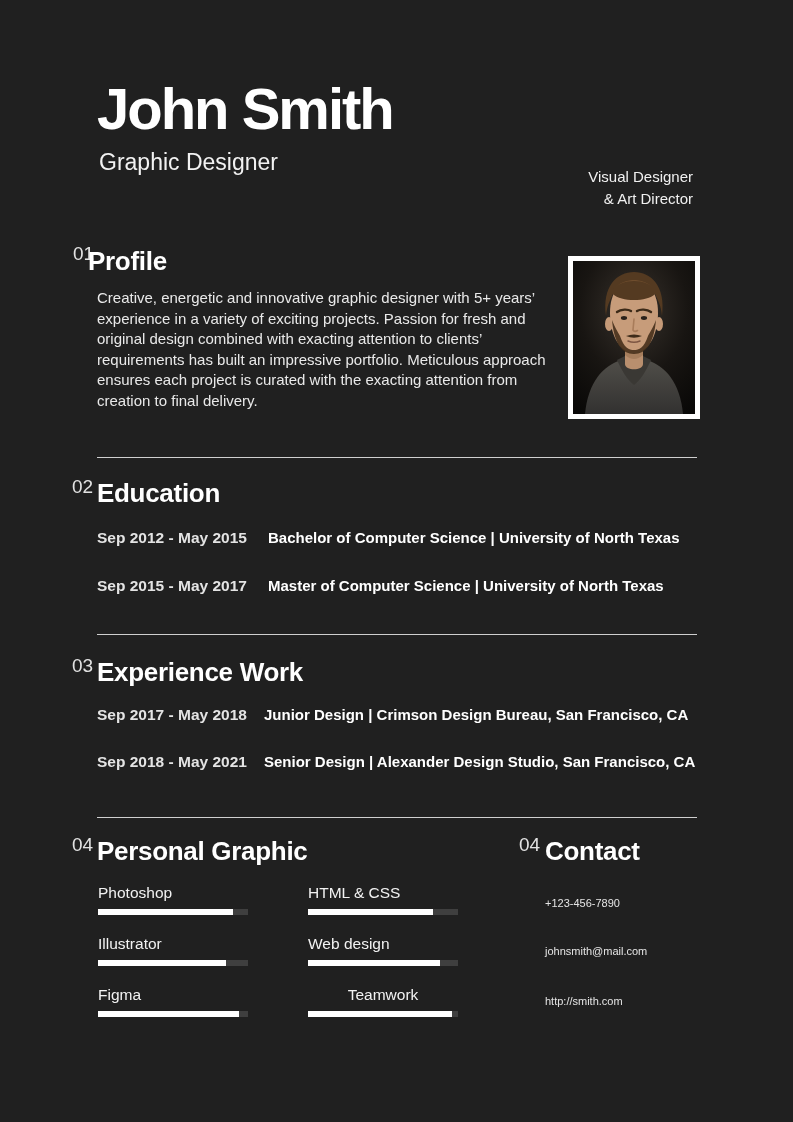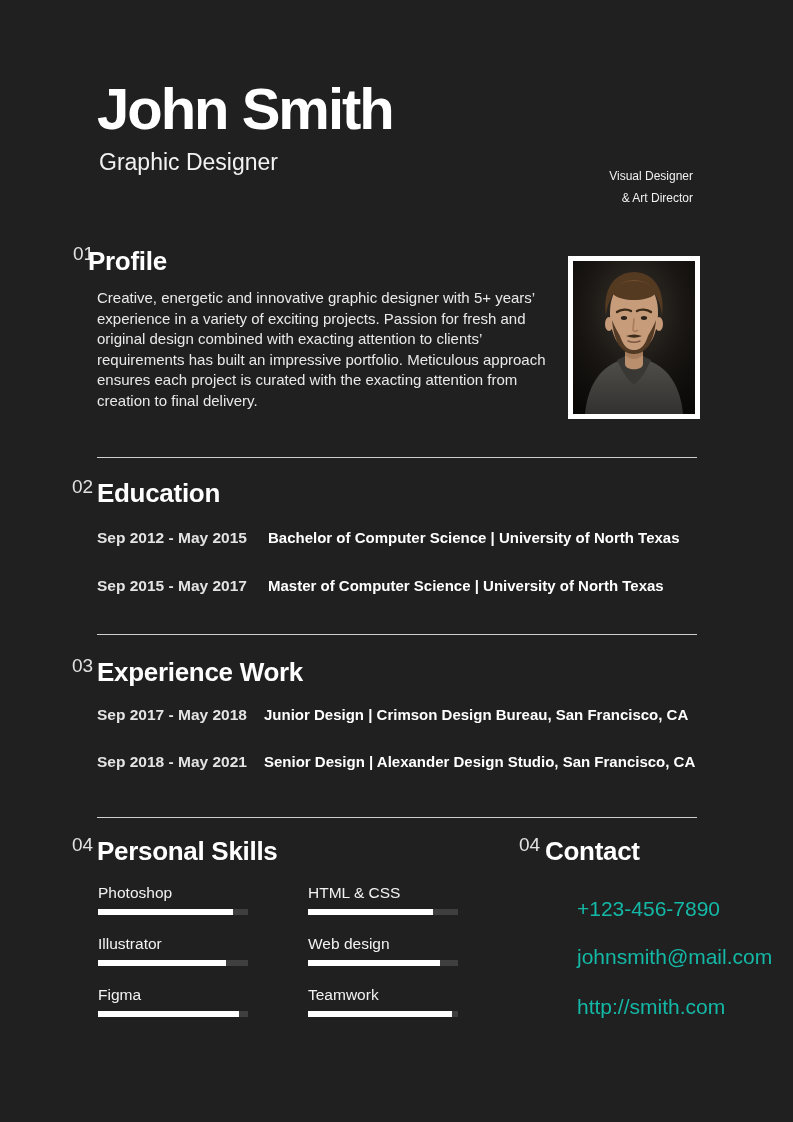--- a/index.html
+++ b/index.html
@@ -22,21 +22,21 @@
     letter-spacing: -2px; line-height: 1.08;
     color: #ffffff; white-space: nowrap;
   }
   .subtitle {
     left: 99px; top: 149px;
     font-size: 23px; font-weight: 400;
     color: #f2f2f2; white-space: nowrap;
   }
   .tagline {
     right: 100px; top: 166px;
-    font-size: 12px; line-height: 21.5px;
+    font-size: 15px; line-height: 21.5px;
     text-align: right; color: #f0f0f0;
   }
 
   .section-number {
     font-size: 19px; color: #e2e2e2; font-weight: 400;
   }
   .section-title {
     font-size: 26px; font-weight: 700; letter-spacing: -0.3px;
     color: #ffffff; white-space: nowrap;
   }
@@ -75,22 +75,22 @@
   .skill-label {
     font-size: 15.5px; color: #f2f2f2; white-space: nowrap;
   }
   .skill-bar {
     margin-top: 7px; width: 150px; height: 6px;
     background: #3f3f3f;
   }
   .skill-fill { height: 100%; background: #ffffff; }
 
   .contact-value {
-    position: absolute; left: 577px;
-    font-size: 21px; color: #14b8a6; white-space: nowrap;
+    position: absolute; left: 545px;
+    font-size: 11px; color: #e5e5e5; white-space: nowrap;
   }
 </style>
 </head>
 <body>
 
 <div class="page" style="background: rgb(32, 32, 32);">
 
   <div class="abs name">John Smith</div>
   <div class="abs subtitle">Graphic Designer</div>
   <div class="abs tagline">
@@ -150,21 +150,21 @@
   <div class="abs section-number" style="left:72px; top:655px;">03</div>
   <div class="abs section-title" style="left:97px; top:657px;">Experience Work</div>
   <div class="row-date" style="top:706px;">Sep 2017 - May 2018</div>
   <div class="row-detail" style="left:264px; top:706px;">Junior Design | Crimson Design Bureau, San Francisco, CA</div>
   <div class="row-date" style="top:753px;">Sep 2018 - May 2021</div>
   <div class="row-detail" style="left:264px; top:753px;">Senior Design | Alexander Design Studio, San Francisco, CA</div>
 
   <div class="abs divider" style="top: 817px; background: rgb(207, 207, 207);"></div>
 
   <div class="abs section-number" style="left:72px; top:834px;">04</div>
-  <div class="abs section-title" style="left:97px; top:836px;">Personal Skills</div>
+  <div class="abs section-title" style="left:97px; top:836px;">Personal Graphic</div>
 
   <div class="skill" style="left:98px; top:884px;">
     <div class="skill-label">Photoshop</div>
     <div class="skill-bar" style="background: rgb(63, 63, 63);">
         <div class="skill-fill" style="width: 90%; background: rgb(255, 255, 255);"></div>
       </div>
   </div>
   <div class="skill" style="left:98px; top:935px;">
     <div class="skill-label">Illustrator</div>
     <div class="skill-bar" style="background: rgb(63, 63, 63);">
@@ -182,21 +182,21 @@
     <div class="skill-bar" style="background: rgb(63, 63, 63);">
         <div class="skill-fill" style="width: 88%; background: rgb(255, 255, 255);"></div>
       </div>
   </div>
   <div class="skill" style="left:308px; top:884px;">
     <div class="skill-label">HTML &amp; CSS</div>
     <div class="skill-bar" style="background: rgb(63, 63, 63);">
         <div class="skill-fill" style="width: 83%; background: rgb(255, 255, 255);"></div>
       </div>
   </div>
-  <div class="skill" style="left:308px; top:986px;">
+  <div class="skill" style="left:308px; top:986px;text-align:center;">
     <div class="skill-label">Teamwork</div>
     <div class="skill-bar" style="background: rgb(63, 63, 63);">
         <div class="skill-fill" style="width: 96%; background: rgb(255, 255, 255);"></div>
       </div>
   </div>
 
   <div class="abs section-number" style="left:519px; top:834px;">04</div>
   <div class="abs section-title" style="left:545px; top:836px;">Contact</div>
   <div class="contact-value" style="top:897px;">+123-456-7890</div>
   <div class="contact-value" style="top:945px;">johnsmith@mail.com</div>

